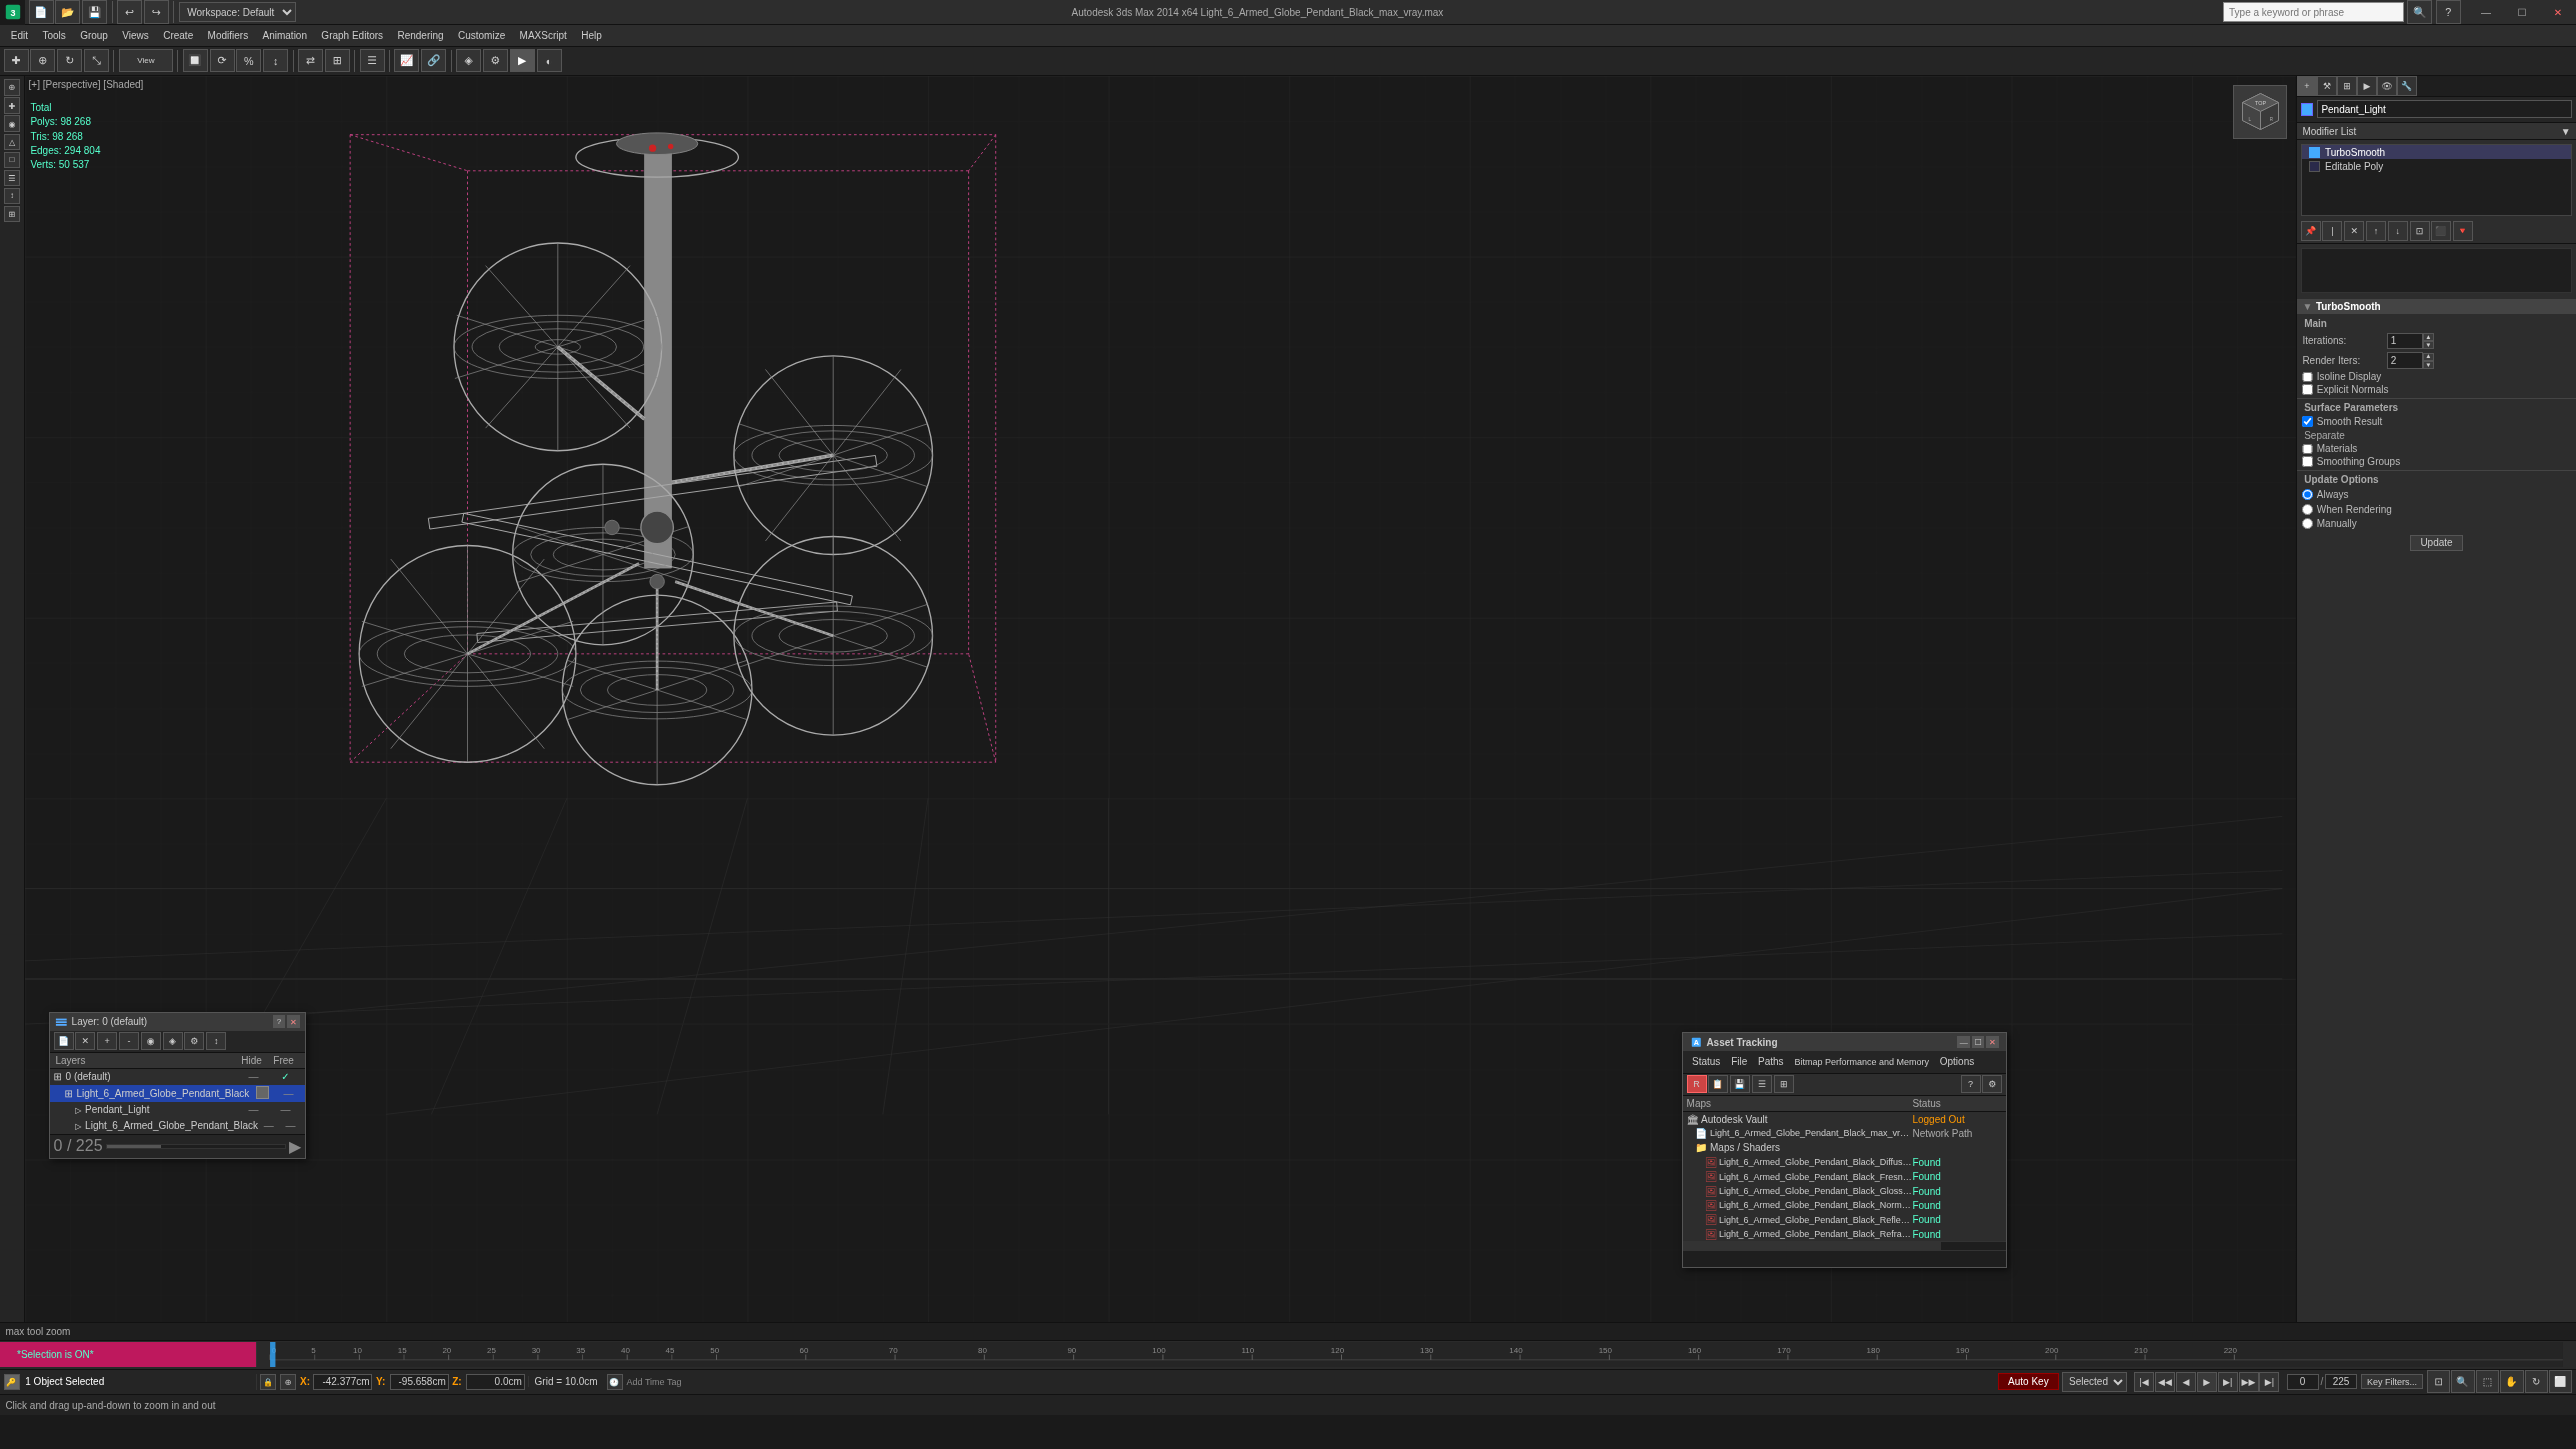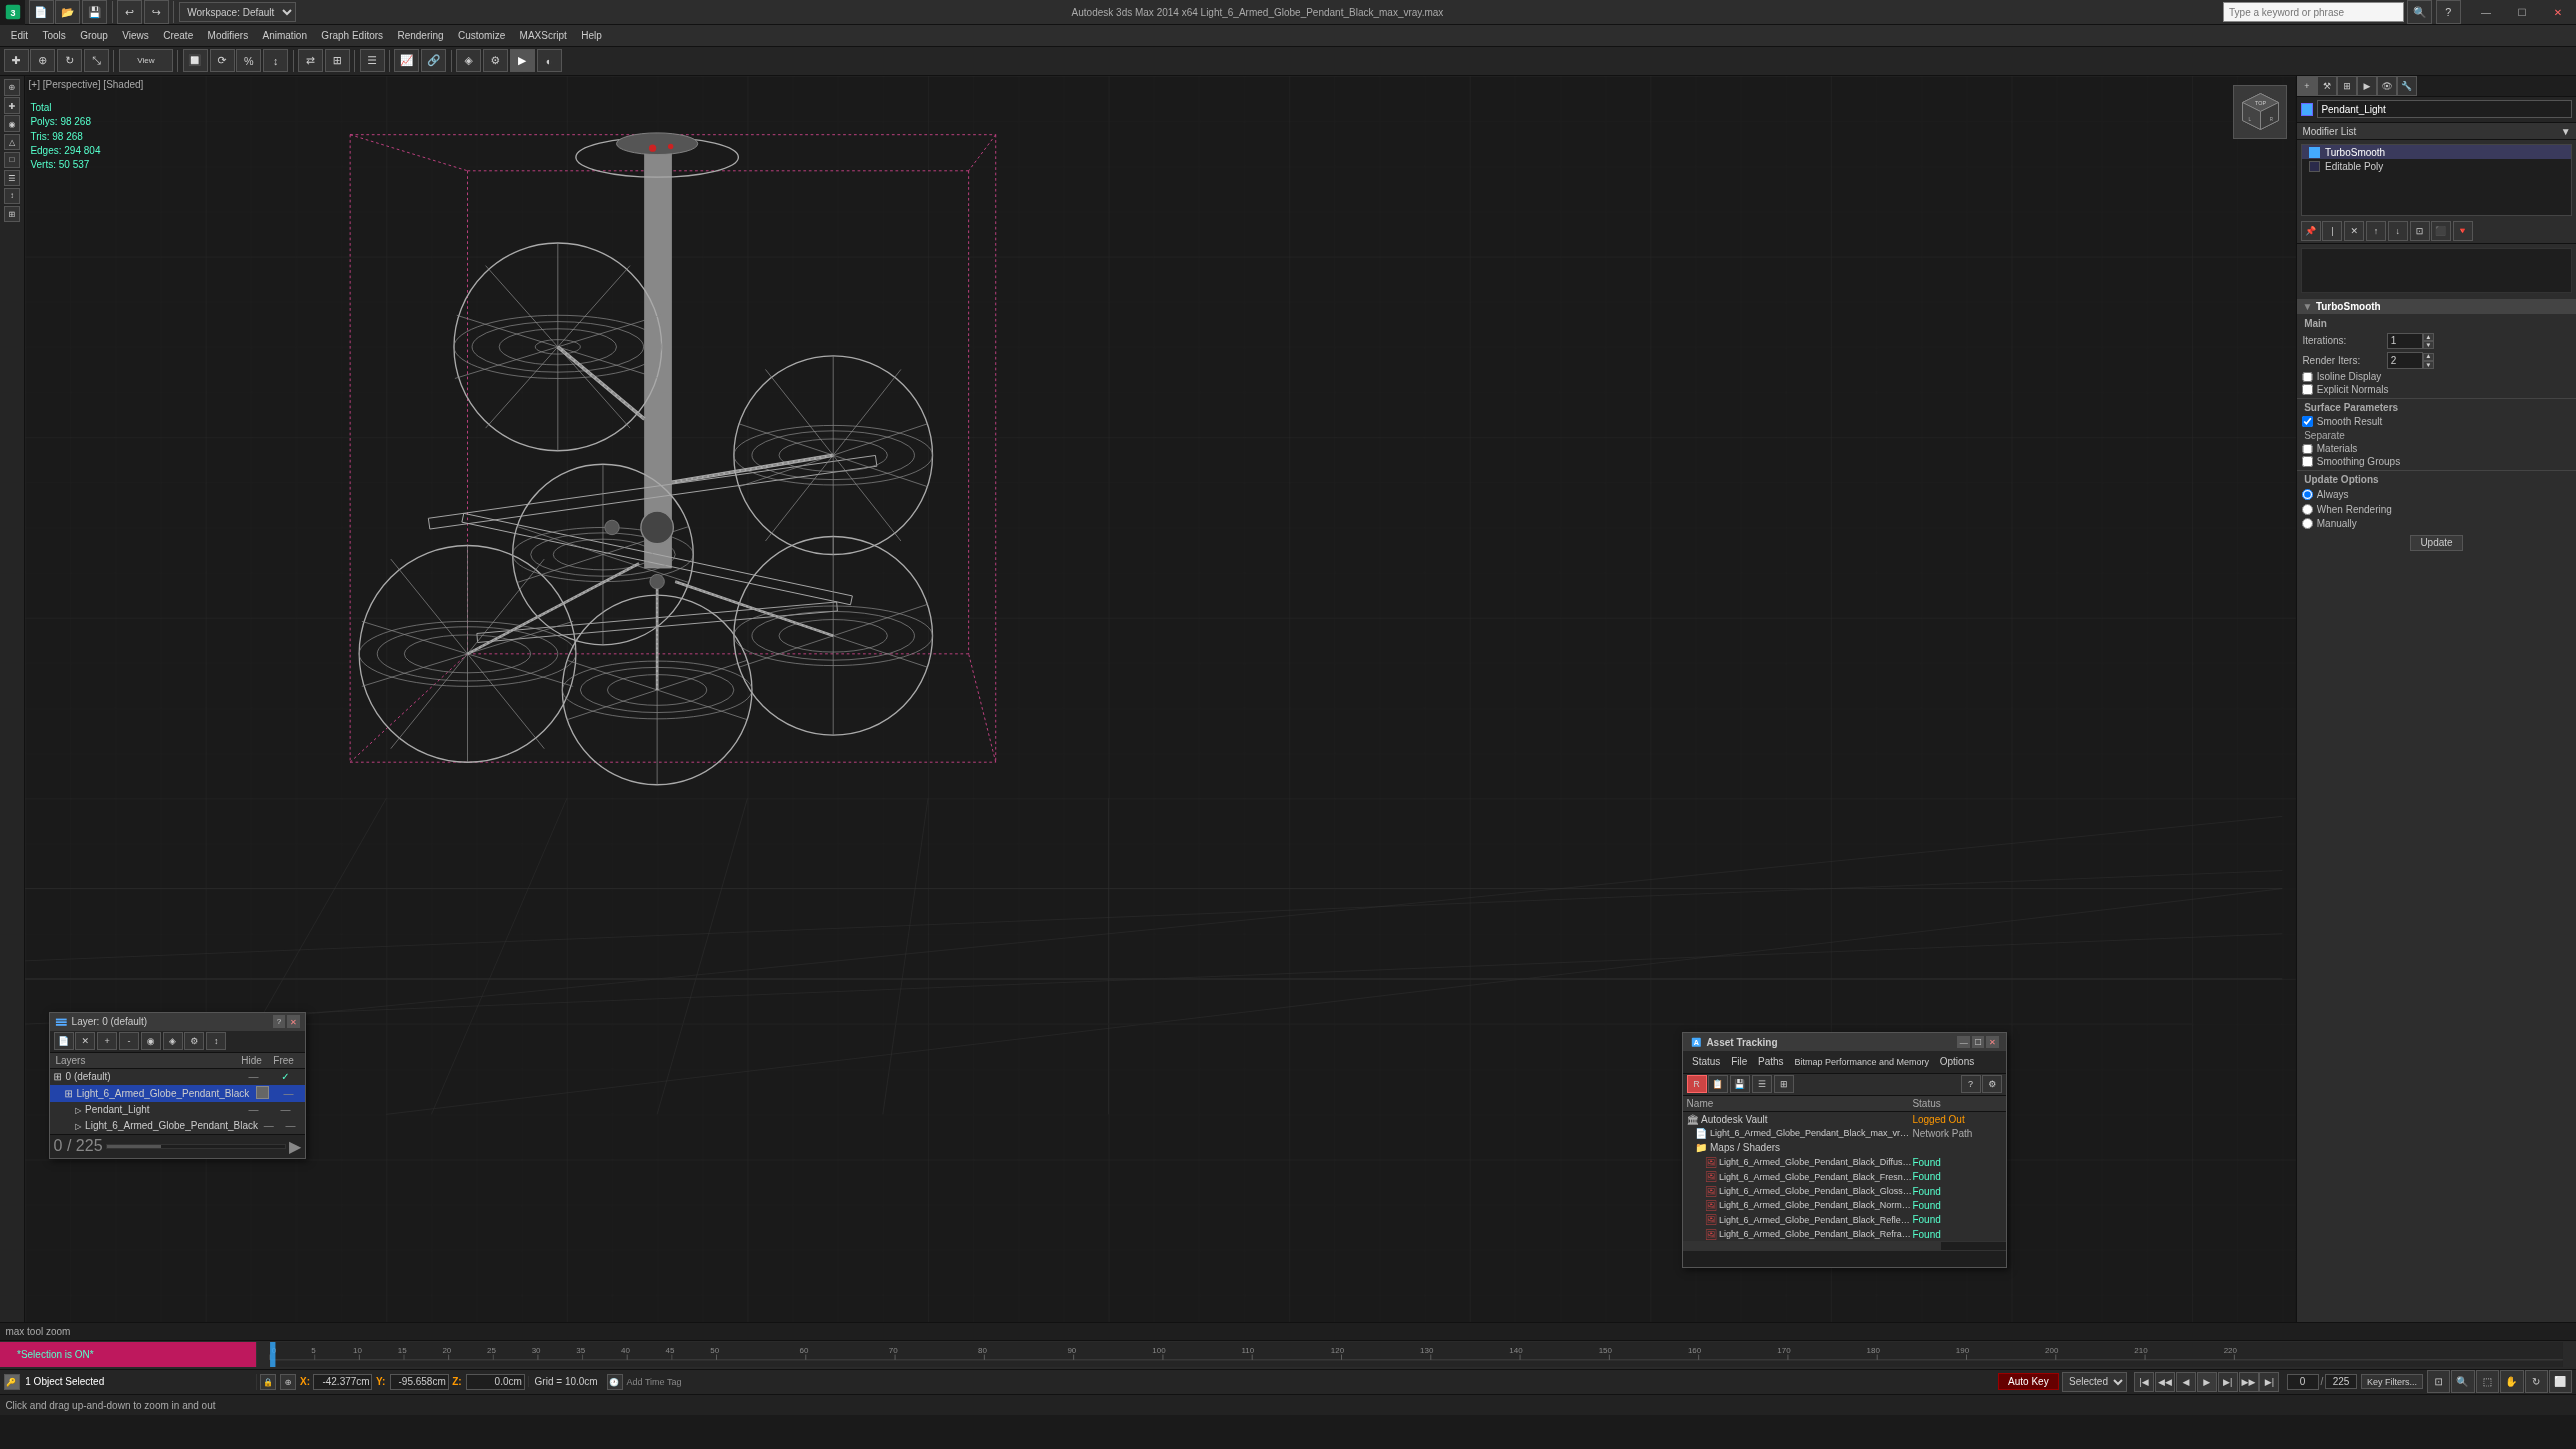--- a/index.html
+++ b/index.html
@@ -533,21 +533,21 @@
         <div class="at-btn" style="background:#c44;border-color:#f66;">R</div>
         <div class="at-btn">📋</div>
         <div class="at-btn">💾</div>
         <div class="at-btn">☰</div>
         <div class="at-btn">⊞</div>
         <div style="flex:1;"></div>
         <div class="at-btn">?</div>
         <div class="at-btn">⚙</div>
       </div>
       <div id="asset-table-header">
-        <span class="at-name">Name</span>
+        <span class="at-name">Maps</span>
         <span class="at-status">Status</span>
       </div>
 
       <div class="asset-row">
         <span class="asset-icon">🏛</span>
         <span class="at-name">Autodesk Vault</span>
         <span class="at-status" style="color:#f90;">Logged Out</span>
       </div>
       <div class="asset-row" style="padding-left:12.6px;">
         <span class="asset-icon">📄</span>

